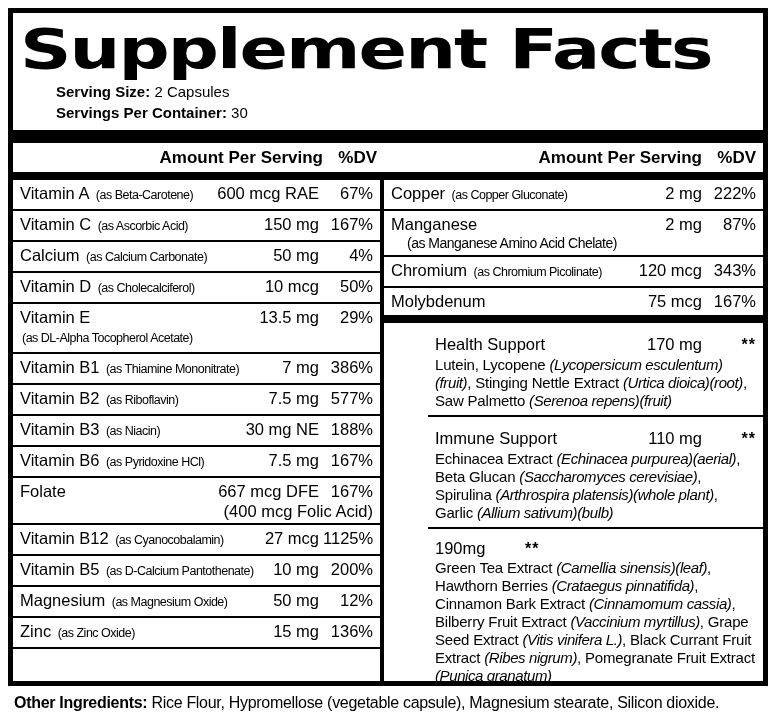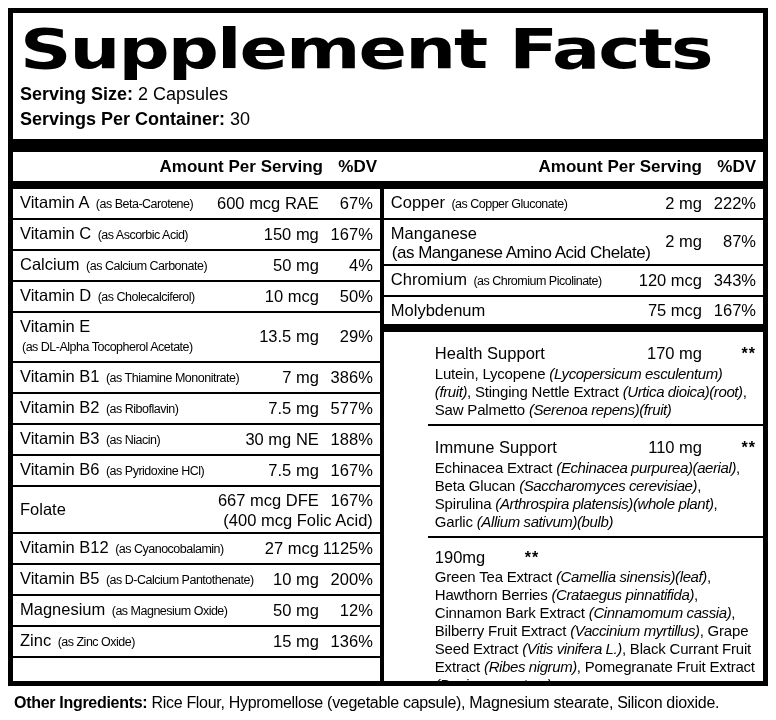--- a/index.html
+++ b/index.html
@@ -14,47 +14,47 @@
     display:flex;flex-direction:column;overflow:hidden;
   }
   .title{
     padding:9px 11px 0 7px;line-height:1;white-space:nowrap;height:62px;
   }
   .title-stretch{
     display:inline-block;transform:scaleX(1.30);transform-origin:left top;
     font-family:"DejaVu Sans","Liberation Sans",sans-serif;
     font-weight:bold;font-size:55px;letter-spacing:-1.5px;
   }
-  .serving{padding:5px 0 0 7px;font-size:18px;line-height:1.38;}
+  .serving{padding:5px 0 0 7px;font-size:15px;line-height:1.38;margin-left:36px;}
   .serving .b{font-weight:bold;}
   .bar13{height:13px;background:#000;margin-top:7px;flex:0 0 auto;}
   .bar8{height:8px;background:#000;flex:0 0 auto;}
   .hband{display:flex;flex:0 0 auto;}
   .hcol{display:flex;align-items:baseline;padding:5px 7px 4px;box-sizing:border-box;}
   .hcol.left{width:371px;}
   .hcol.right{flex:1;}
   .hn{flex:1;}
   .ha{font-weight:bold;font-size:17px;white-space:nowrap;}
   .hd{width:50px;margin-left:4px;text-align:right;font-weight:bold;font-size:17px;white-space:nowrap;}
   .cols{display:flex;flex:1 1 auto;align-items:stretch;}
   .col-left{width:367px;border-right:4px solid #000;box-sizing:content-box;}
   .col-right{flex:1;display:flex;flex-direction:column;}
-  .row{display:flex;align-items:center;padding:3px 7px;}
+  .row{display:flex;align-items:flex-start;padding:3px 7px;}
   .row + .row{border-top:2px solid #000;}
   .nm{font-size:16.5px;line-height:21px;white-space:nowrap;}
   .q{font-size:12.5px;letter-spacing:-0.5px;line-height:21px;white-space:nowrap;margin-left:2px;}
   .q:empty{display:none;}
   .n{flex:1 1 auto;padding-right:3px;min-width:0;}
   .stack{flex:0 0 auto;text-align:right;}
   .l1{display:flex;justify-content:flex-end;align-items:baseline;}
   .a{font-size:16.5px;line-height:21px;white-space:nowrap;margin-left:12px;}
   .d{width:50px;margin-left:4px;text-align:right;font-size:16.5px;line-height:21px;white-space:nowrap;}
   .l2{display:block;font-size:16.5px;line-height:18px;white-space:nowrap;}
   .l2:empty{display:none;}
-  .row[data-variant="two-line"] .q{display:block;margin-left:1px;font-size:17px;line-height:17px;}
+  .row[data-variant="two-line"] .q{display:block;margin-left:16px;font-size:14px;line-height:17px;}
   .blend{padding:8px 0 3px;margin-left:44px;}
   .blend + .blend{border-top:2px solid #000;}
   .blend-head{display:flex;align-items:baseline;padding:2px 7px 0;}
   .bn{flex:1;font-size:16.5px;line-height:22px;white-space:nowrap;}
   .ba{font-size:16.5px;white-space:nowrap;}
   .bd{width:50px;margin-left:4px;text-align:right;font-size:16px;font-weight:bold;letter-spacing:1px;white-space:nowrap;}
   .blend-desc{padding:1px 6px 2px 7px;font-size:15px;line-height:18px;letter-spacing:-0.2px;}
   .blend-desc .it{font-style:italic;letter-spacing:-0.4px;}
   .other-line{
     position:absolute;left:14px;top:694px;width:768px;

